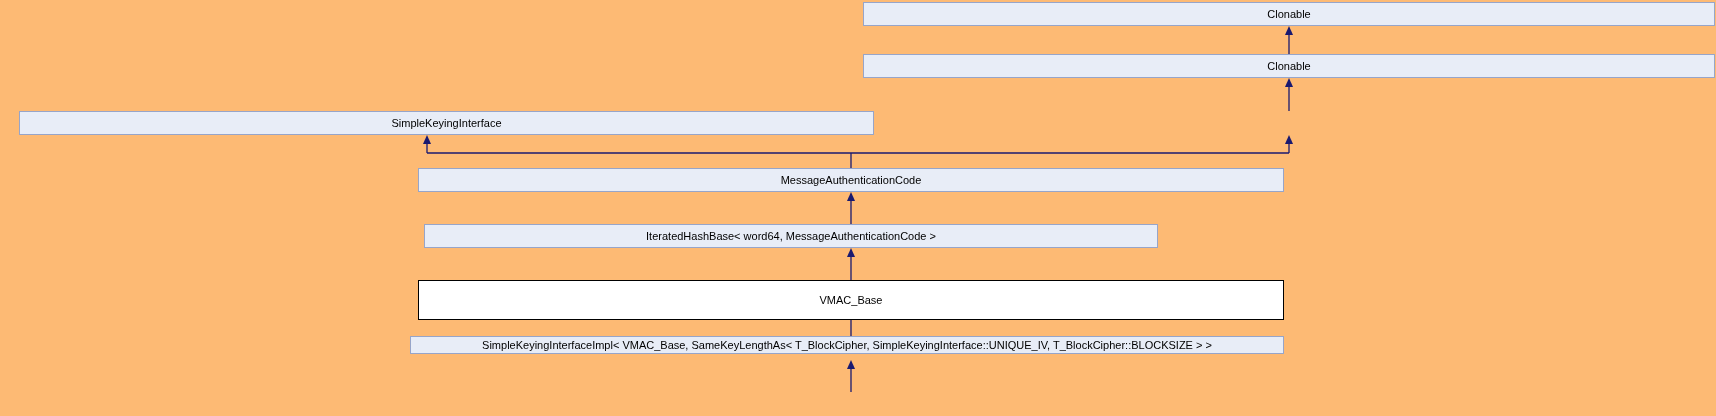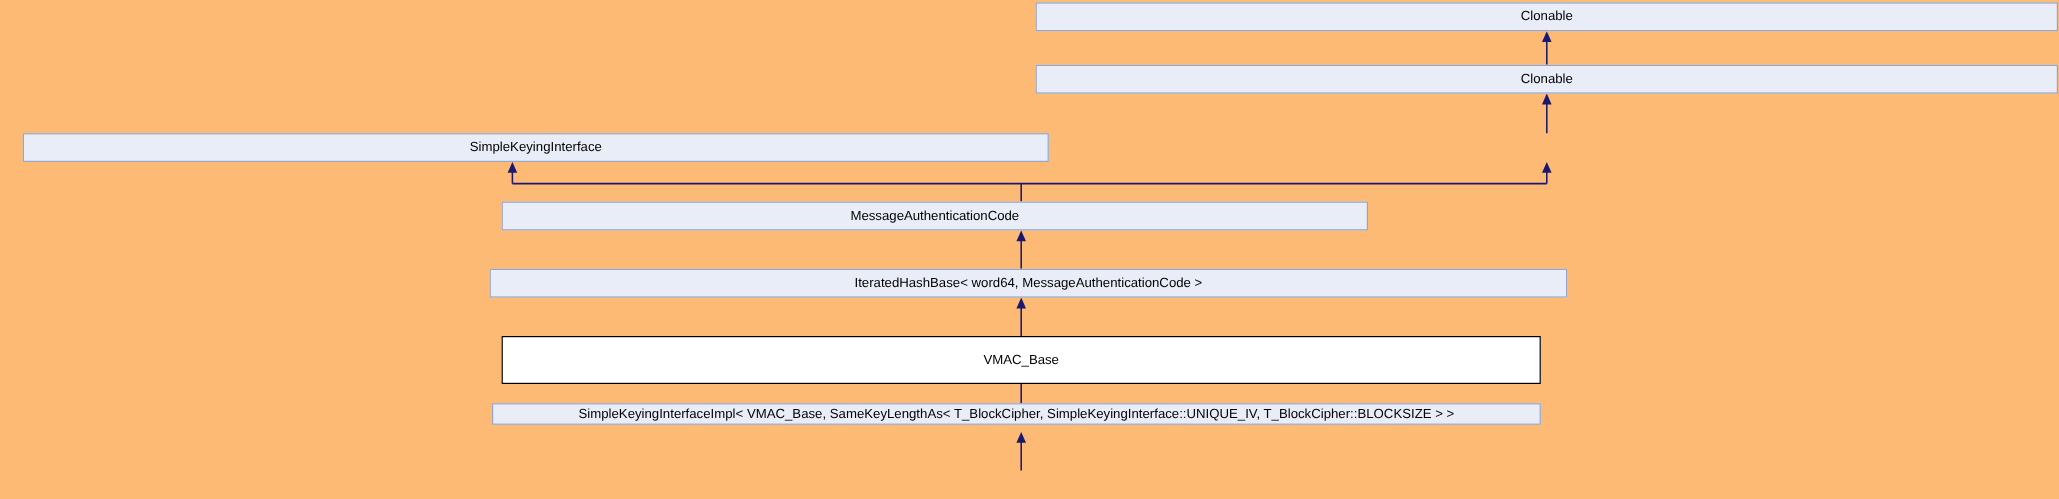--- a/index.html
+++ b/index.html
@@ -85,24 +85,24 @@
     </svg>
     <div class="node" style="left: 863px; top: 2px; width: 852px; height: 24px;">
       <span>Clonable</span>
     </div>
     <div class="node" style="left: 863px; top: 54px; width: 852px; height: 24px;">
       <span>Clonable</span>
     </div>
     <div class="node" style="left: -1px; top: 111px; width: 855px; height: 24px; margin-left: 20px;">
       <span>SimpleKeyingInterface</span>
     </div>
-    <div class="node" style="left: 418px; top: 168px; width: 722px; height: 24px;">
+    <div class="node" style="left: 418px; top: 168px; width: 866px; height: 24px;">
       <span>MessageAuthenticationCode</span>
     </div>
-    <div class="node" style="left: 408px; top: 224px; width: 898px; height: 24px;">
+    <div class="node" style="left: 424px; top: 224px; width: 734px; height: 24px;">
       <span>IteratedHashBase&lt; word64, MessageAuthenticationCode &gt;</span>
     </div>
     <div class="node current" style="left: 418px; top: 280px; width: 866px; height: 40px;">
       <span>VMAC_Base</span>
     </div>
     <div class="node" style="left: 410px; top: 336px; width: 874px; height: 18px;">
       <span>SimpleKeyingInterfaceImpl&lt; VMAC_Base, SameKeyLengthAs&lt; T_BlockCipher, SimpleKeyingInterface::UNIQUE_IV, T_BlockCipher::BLOCKSIZE &gt; &gt;</span>
     </div>
   </div>
 

